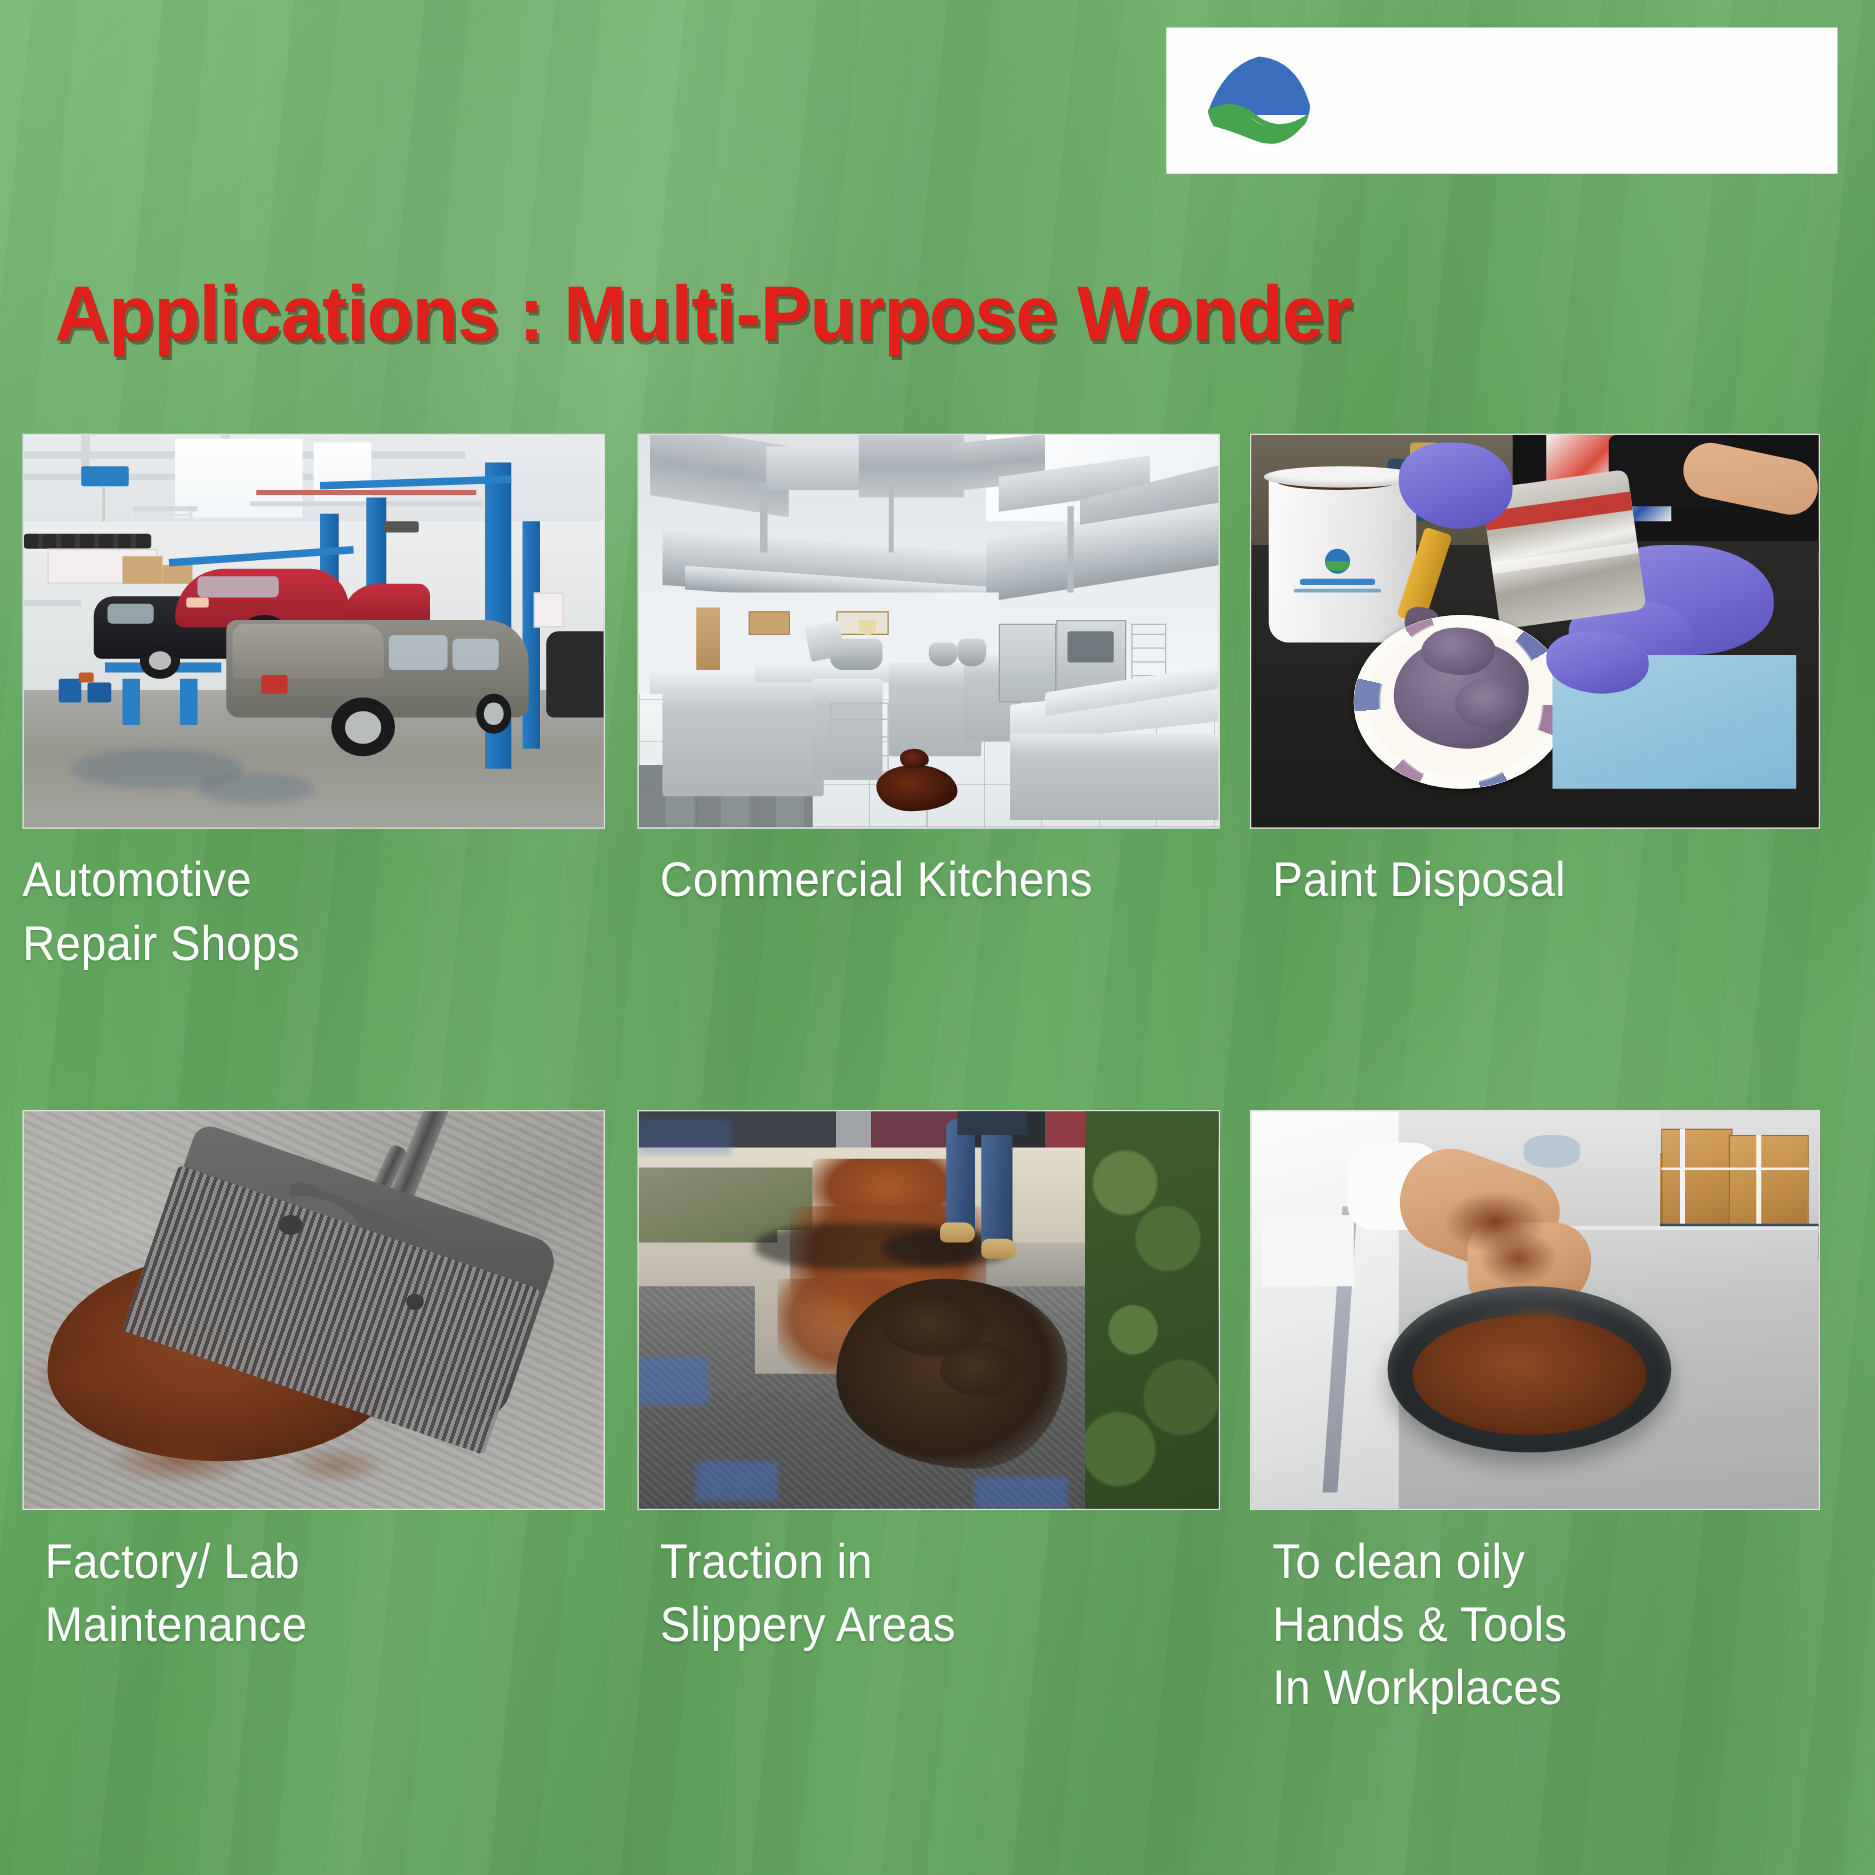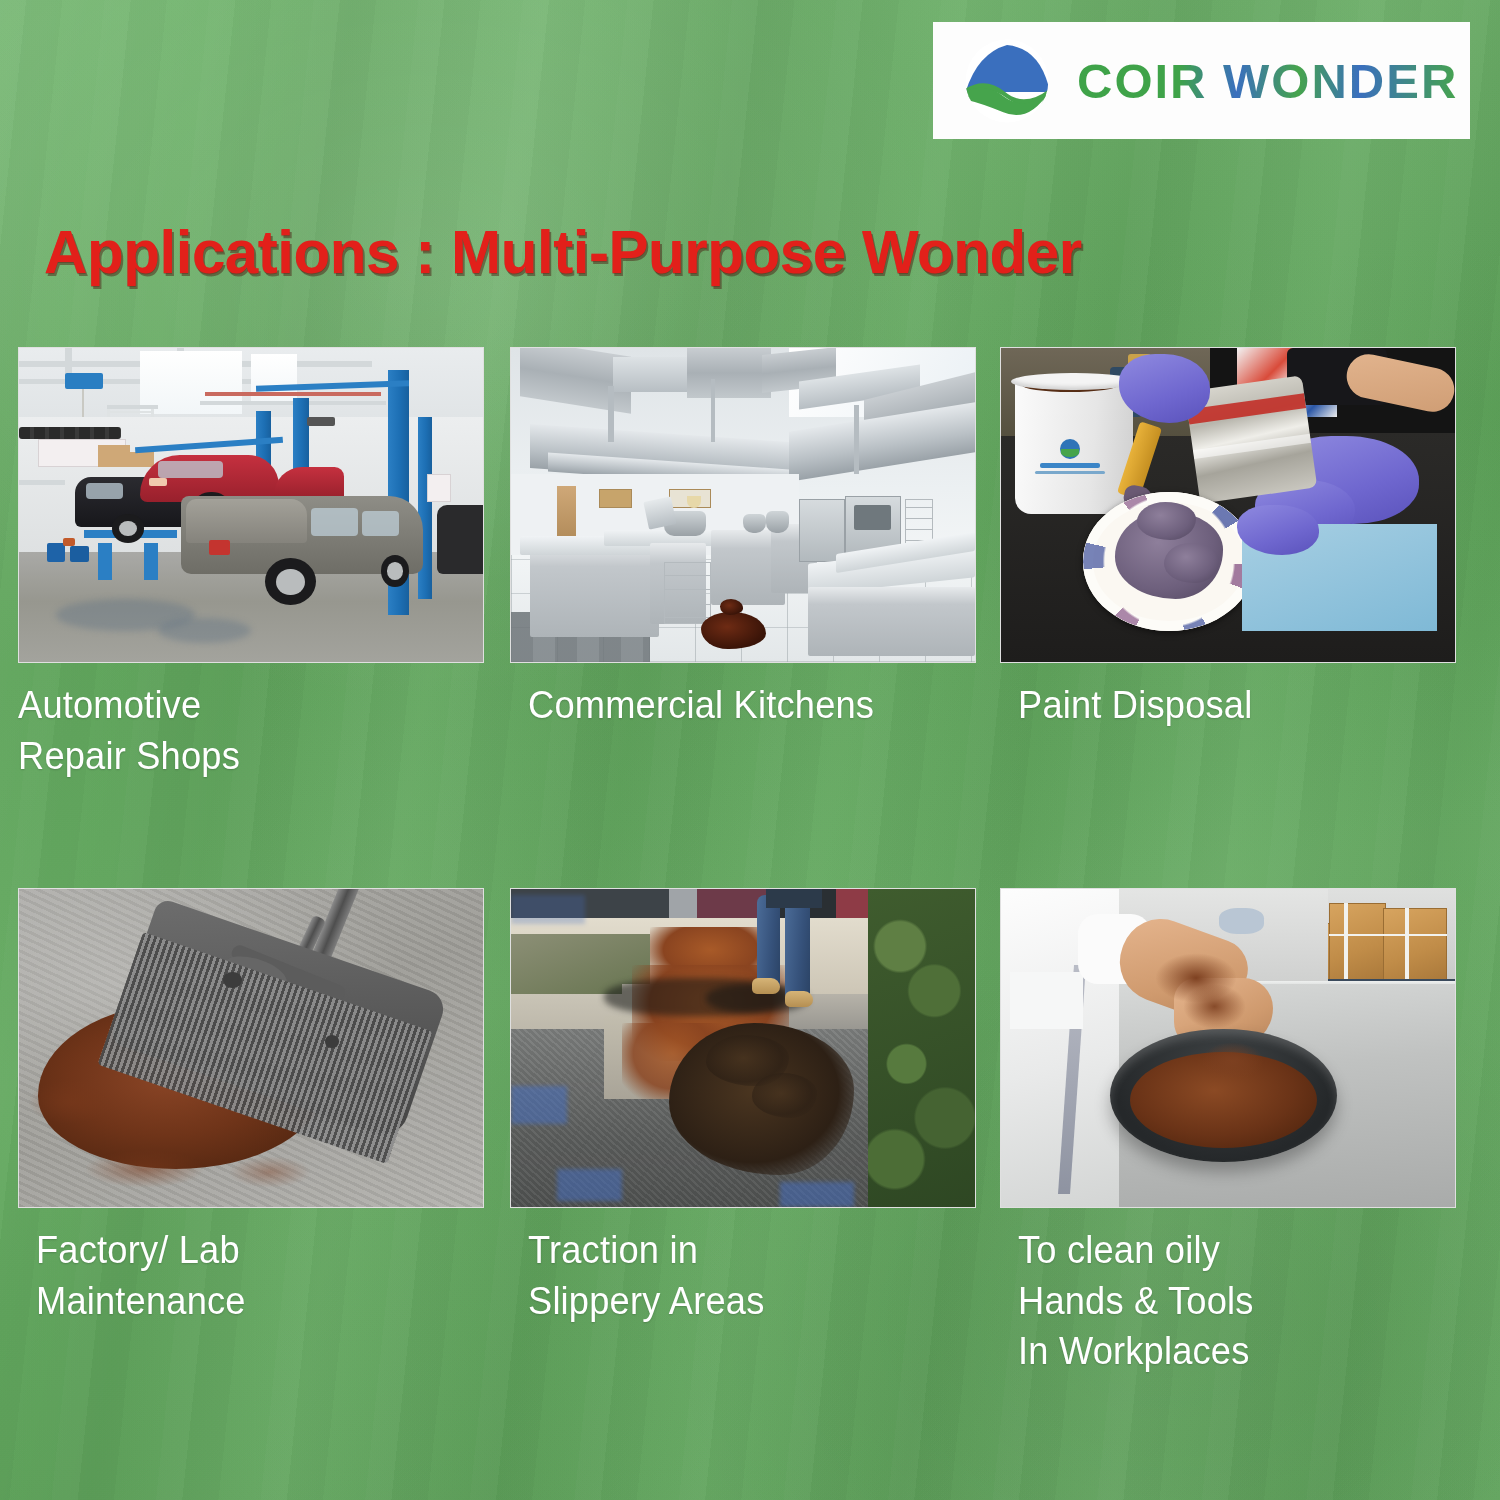--- a/index.html
+++ b/index.html
@@ -266,21 +266,20 @@
         </clipPath>
       <g clip-path="url(#cc)">
         <rect x="0" y="0" width="100" height="100" fill="#ffffff"></rect>
         <path d="M5 62 Q18 20 50 11 Q84 14 95 55 L95 62 Z" fill="#3a6fbe"></path>
         <path d="M2 60 Q26 44 48 62 Q70 80 98 57 L98 64 Q72 94 46 76 Q24 60 2 72 Z" fill="#46a44c"></path>
         <path d="M2 66 Q28 52 52 70 Q74 86 98 64 L98 99 L2 99 Z" fill="#ffffff"></path>
         <path d="M4 63 Q24 50 47 67 Q70 84 96 61 Q74 96 46 84 Q22 74 4 70 Z" fill="#46a44c"></path>
       </g>
     </svg>
   </div>
-  <div class="logo-word">COIR WONDER</div>
 </div>
 
 <div class="heading">Applications : Multi-Purpose Wonder</div>
 
 <div class="card" style="left:18px; top:347px; width:466px;">
   <div class="thumb" style="width:466px; height:316px;">
     <div class="scene s1">
       <div class="ceiling"></div>
       <div class="beam" style="left:0;top:4%;width:76%;height:2.2%;"></div>
       <div class="beam" style="left:0;top:10%;width:60%;height:1.6%;"></div>

